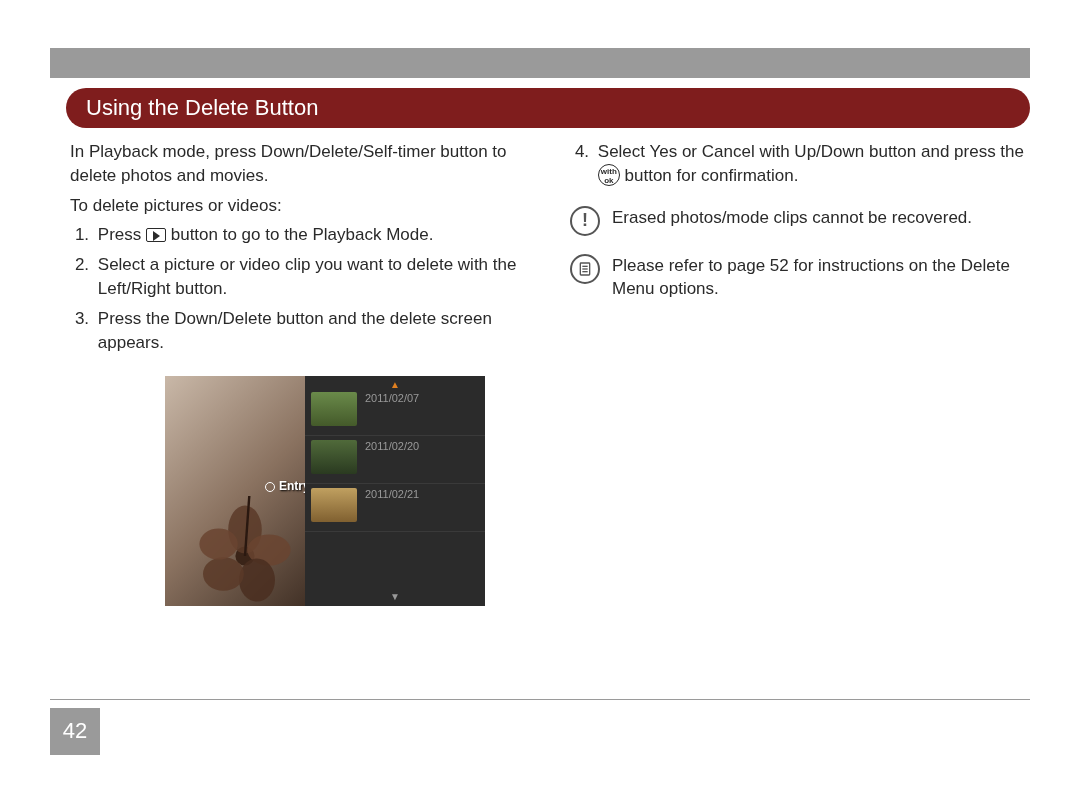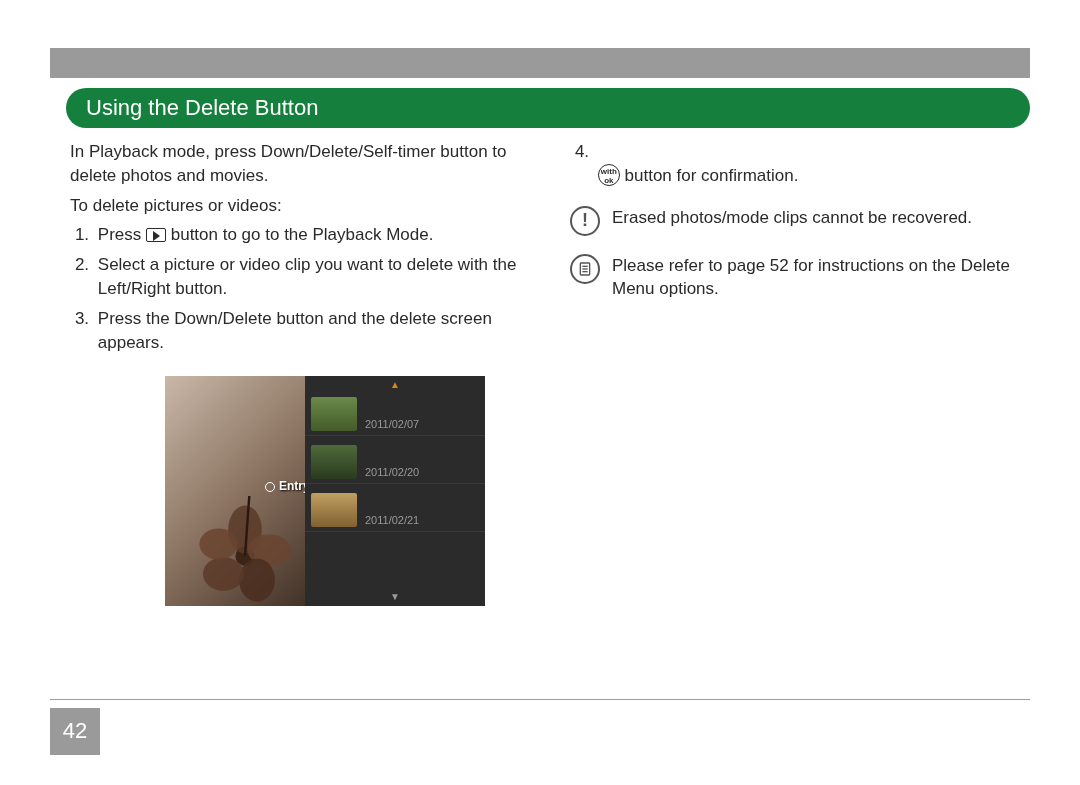--- a/index.html
+++ b/index.html
@@ -41,21 +41,21 @@
     bottom: 85px;
     height: 1px;
     background: #9a9a9a;
   }
   .title-pill {
     position: absolute;
     top: 88px;
     left: 66px;
     right: 50px;
     height: 40px;
-    background: #15803d;
+    background: #7f1d1d;
     border-radius: 20px;
     color: #fff;
     display: flex;
     align-items: center;
     padding-left: 20px;
     font-size: 22px;
     font-weight: 400;
   }
   .content {
     position: absolute;
@@ -162,21 +162,21 @@
     border: 1px solid #fff;
   }
   .ss-panel {
     position: absolute;
     right: 0; top: 0; bottom: 0;
     width: 180px;
     background: #2b2b2b;
   }
   .ss-row {
     display: flex;
-    align-items: flex-end;
+    align-items: flex-start;
     height: 48px;
     padding: 4px 6px;
     gap: 8px;
     border-bottom: 1px solid #3a3a3a;
   }
   .ss-row.sel .thumb { border: 2px solid #e08020; }
   .thumb {
     width: 46px; height: 34px;
     background: #777;
     border-radius: 2px;
@@ -257,21 +257,21 @@
           <div class="ss-date">2011/02/21</div>
         </div>
         <span class="arrow down">▼</span>
       </div>
     </div>
   </div>
 
   <div class="col">
     <ol class="steps" start="4">
       <li>
-        <br>
+        <span>Select Yes or Cancel with Up/Down button and press the </span><br>
         <span class="inline-icon func-icon">
           <span>with</span><br><span>ok</span>
         </span>
         <span> button for confirmation.</span>
       </li>
     </ol>
 
     <div class="note-row">
       <div class="note-icon">!</div>
       <div>Erased photos/mode clips cannot be recovered.</div>

